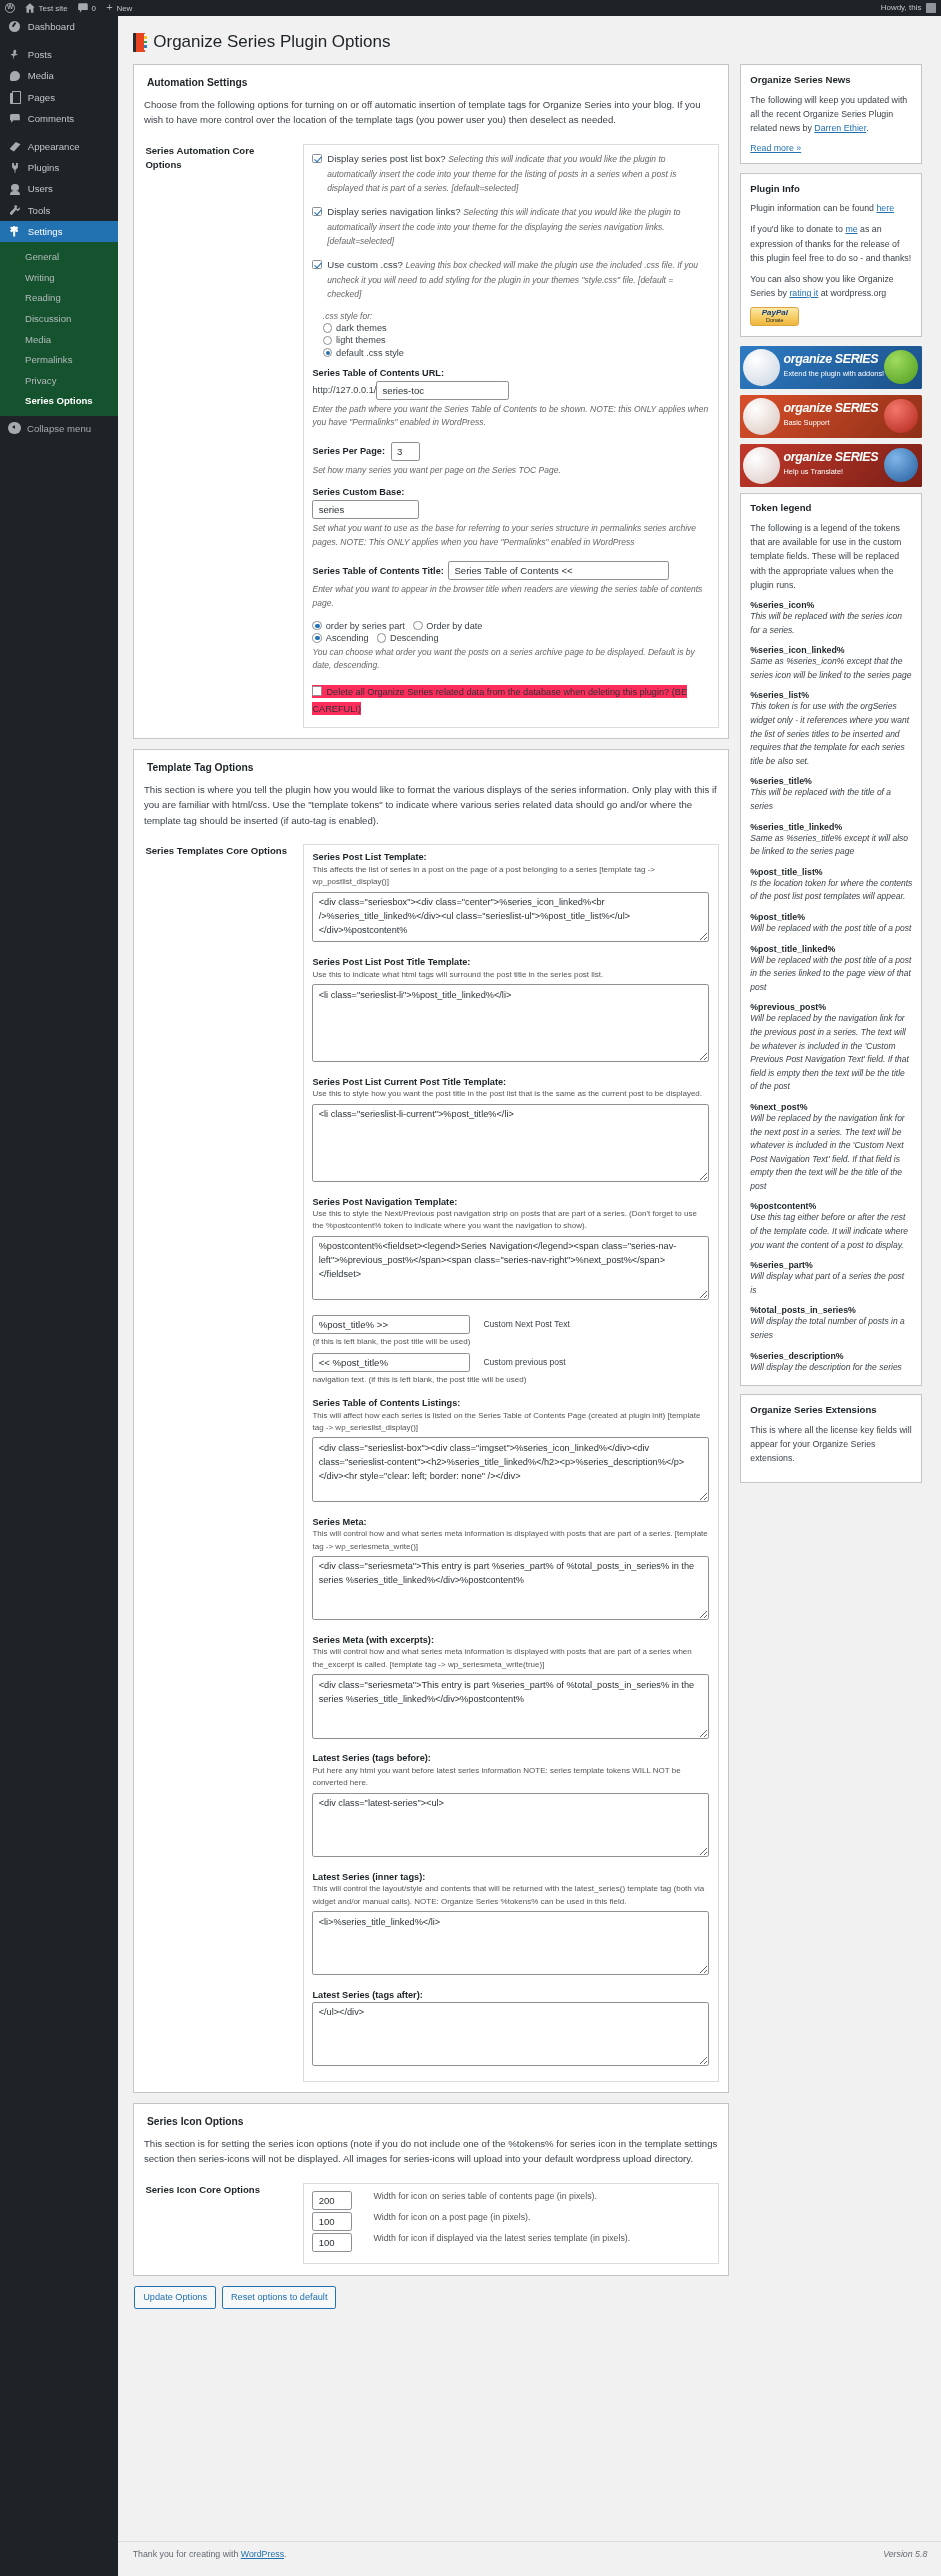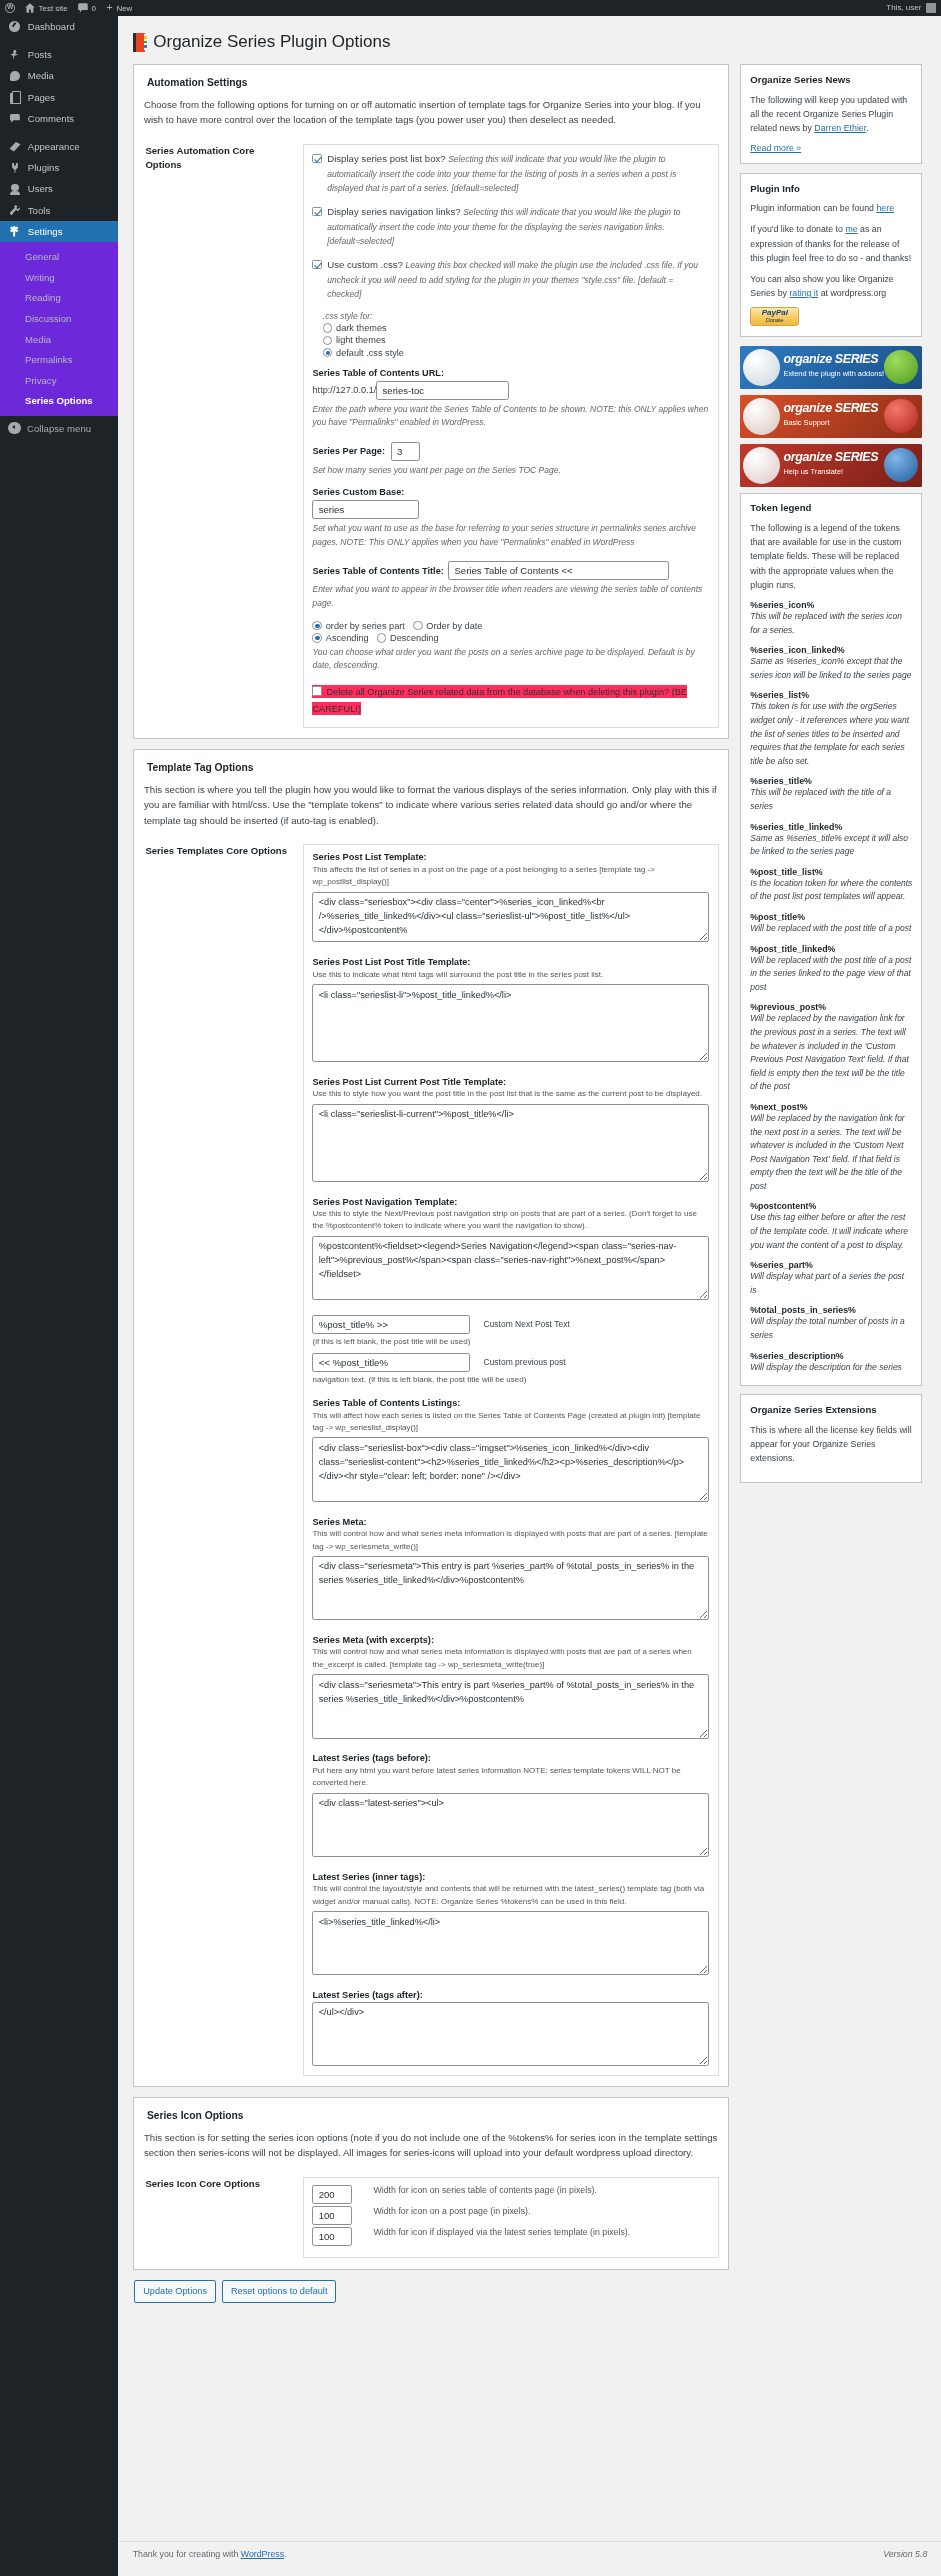--- a/index.html
+++ b/index.html
@@ -63,21 +63,21 @@
      clip-path:polygon(0 72%,58% 0,100% 24%,40% 100%); }
   .d-plug { width:9.6px;height:10.3px;
      clip-path:polygon(20% 0,40% 0,40% 30%,60% 30%,60% 0,80% 0,80% 48%,55% 72%,55% 100%,45% 100%,45% 72%,20% 48%); }
   .d-user { width:9.6px;height:10.3px; }
   .d-user:after{content:"";position:absolute;left:1.1px;top:0;width:7.4px;height:7.4px;border-radius:50%;background:#a7aaad;}
   .d-user:before{content:"";position:absolute;left:0;top:7.4px;width:9.6px;height:3.7px;border-radius:4.4px 4.4px 0 0;background:#a7aaad;}
   .d-tools { width:10.3px;height:10.3px;
      clip-path:polygon(0 76%,52% 24%,44% 10%,62% 0,78% 14%,66% 28%,80% 40%,100% 20%,100% 40%,80% 60%,64% 44%,18% 100%); }
   .d-settings { width:11px;height:11px; background:#fff;
      clip-path:polygon(41% 0,59% 0,59% 16%,76% 8%,88% 22%,74% 34%,88% 46%,76% 60%,59% 52%,59% 100%,41% 100%,41% 52%,24% 60%,12% 46%,26% 34%,12% 22%,24% 8%,41% 16%); }
-  .submenu { background:#6d28d9; padding:4.4px 0 4.4px 0; }
+  .submenu { background:#14532d; padding:4.4px 0 4.4px 0; }
   .submenu-item { display:block; padding:3.7px 0 3.7px 25px; color:#b4b9be; font-size:9.6px; line-height:13.2px;}
   .submenu-item.current { color:#fff; font-weight:bold; }
   .collapse { display:flex; align-items:center; gap:6.6px; padding-left:8px; height:25px; color:#a7aaad;}
   .collapse-arrow { width:12.5px;height:12.5px;border-radius:50%;background:#a7aaad;position:relative;}
   .collapse-arrow:after{content:"";position:absolute;left:3.7px;top:3.3px;border-top:2.9px solid transparent;border-bottom:2.9px solid transparent;border-right:3.7px solid #1d2327;}
 
   
   #wpbody { position:absolute; top:16px; left:118px; width:824px; }
   .wrap { padding:7.4px 14.7px 0 14.7px; }
   h1.page-title { font-size:17px; font-weight:400; color:#1d2327;
@@ -214,21 +214,21 @@
   </div>
   <div class="ab-item">
     <span class="ico ico-comment"></span>
     <span>0</span>
   </div>
   <div class="ab-item">
     <span class="ico-plus">+</span>
     <span>New</span>
   </div>
   <div class="ab-right">
-    <span>This, user</span>
+    <span>Howdy, this</span>
     <span class="ab-avatar"></span>
   </div>
 </div>
 
 <div id="adminmenu">
   <div class="menu-item">
     <span class="mi-icon">
         <i class="g d-dashboard" style="position:absolute;left:0.7px;top:0.7px;display:block;"></i>
       </span>
     <span>Dashboard</span>
@@ -476,21 +476,21 @@
                 <div class="desc-plain">Put here any html you want before latest series information NOTE: series template tokens WILL NOT be converted here.</div>
                 <textarea class="ta" rows="4" style="">&lt;div class="latest-series"&gt;&lt;ul&gt;</textarea>
               </div>
 
               <div class="tpl-block">
                 <div class="tpl-title">Latest Series (inner tags):</div>
                 <div class="desc-plain">This will control the layout/style and contents that will be returned with the latest_series() template tag (both via widget and/or manual calls). NOTE: Organize Series %tokens% can be used in this field.</div>
                 <textarea class="ta" rows="4" style="">&lt;li&gt;%series_title_linked%&lt;/li&gt;</textarea>
               </div>
 
-              <div class="tpl-block" style="margin-bottom:0;">
+              <div class="tpl-block" style="margin-bottom:6px;">
                 <div class="tpl-title">Latest Series (tags after):</div>
                 <textarea class="ta" rows="4" style="">&lt;/ul&gt;&lt;/div&gt;</textarea>
               </div>
 
             </div>
           </div>
         </div>
       </div>
 
       <div class="postbox">

